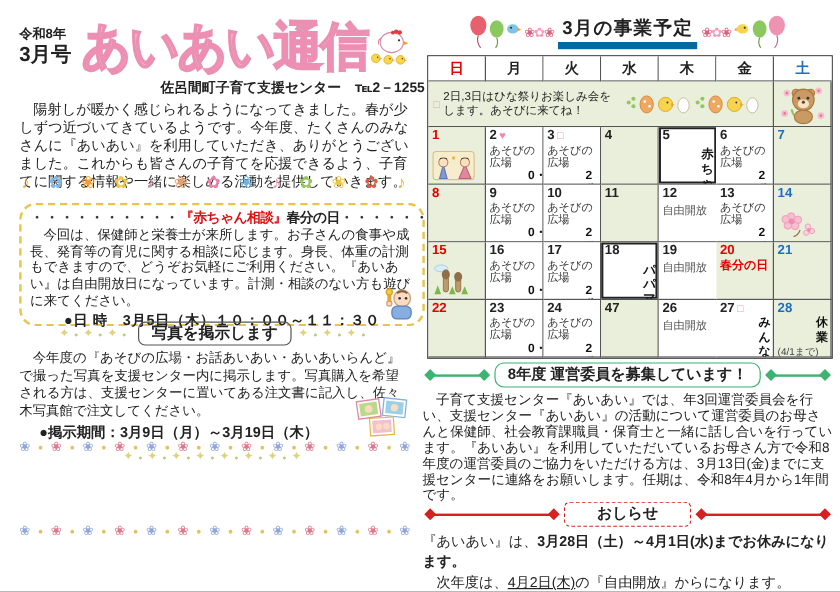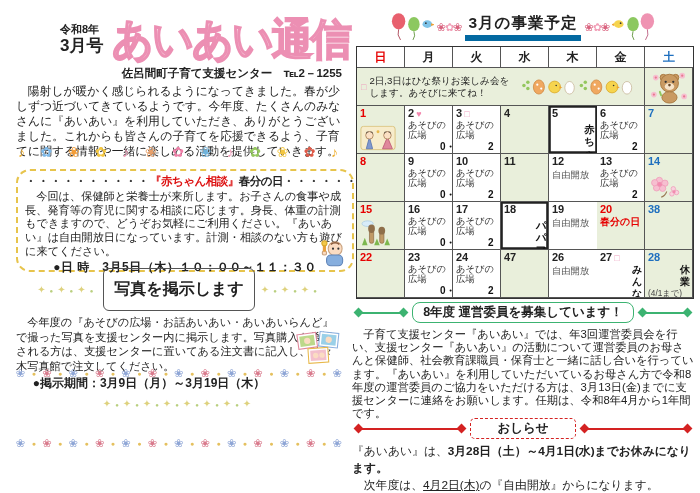--- a/index.html
+++ b/index.html
@@ -2,42 +2,42 @@
 <html><head>
 <meta charset="utf-8">
 <style>
   html,body{margin:0;padding:0;background:#888;}
   .page{position:relative;width:700px;height:493px;background:#fff;overflow:hidden;
         font-family:"Liberation Sans","DejaVu Sans",sans-serif;color:#222;}
   .abs{position:absolute;}
   b,strong{font-weight:bold;}
   
   .masthead{top:10px;left:16px;width:326px;height:58px;display:flex;align-items:center;}
-  .issue-block{width:52px;flex:none;line-height:1.15;margin-left:44px;}
+  .issue-block{width:52px;flex:none;line-height:1.15;}
   .era{font-size:11px;font-weight:bold;}
   .issue{font-size:17px;font-weight:bold;}
   .paper-title{flex:1;font-size:41px;font-weight:bold;letter-spacing:-2px;
       color:#fad2e0;-webkit-text-stroke:1.6px #ec8fb3;text-stroke:1.6px #ec8fb3;
       white-space:nowrap;transform:scaleY(1.05);}
-  .subtitle{top:66px;left:16px;width:326px;text-align:right;font-size:11.5px;font-weight:bold;}
+  .subtitle{top:66px;left:28px;width:326px;text-align:right;font-size:11.5px;font-weight:bold;}
   .intro{top:84px;left:16px;width:328px;font-size:11.8px;line-height:1.27;margin:0;}
   .deco-row{top:145px;left:18px;width:320px;display:flex;justify-content:space-between;align-items:center;}
   .dicon{font-size:14px;line-height:1;}
   .consult-box{top:169px;left:16px;width:320px;height:94px;border:2px dashed #e7c44c;border-radius:14px;
       padding:3px 7px 2px 7px;background:#fff;}
   .c-title{font-size:11.5px;font-weight:bold;text-align:center;white-space:nowrap;letter-spacing:-.5px;}
   .c-title .red{color:#dd1111;}
   .c-title .dots{color:#333;letter-spacing:1px;}
   .consult-box p{margin:1px 0 0 0;font-size:11.2px;line-height:1.22;}
   .c-date{font-size:12px;font-weight:bold;text-align:center;margin-top:1px;letter-spacing:.5px;}
   .baby-svg{position:absolute;right:4px;bottom:1px;}
   .photo-section{top:268px;left:16px;width:326px;}
   .sp-row{display:flex;align-items:center;justify-content:center;gap:6px;}
   .sparkle{letter-spacing:4px;font-size:10px;white-space:nowrap;}
-  .photo-title-box{border:1.3px solid #555;border-radius:6px;padding:10px 10px;font-size:16px;font-weight:bold;white-space:nowrap;}
+  .photo-title-box{border:1.3px solid #555;border-radius:6px;padding:0 10px;font-size:13px;font-weight:bold;white-space:nowrap;}
   .photo-section p{margin:4px 0 0 0;font-size:11.2px;line-height:1.3;width:326px;}
   .p-period{font-size:12px;font-weight:bold;text-align:center;margin-top:2px;margin-right:60px;}
   .photos-svg{position:absolute;right:0;top:62px;}
   .sparkle-full{margin-top:6px;text-align:center;}
   .flower-border{left:16px;width:326px;display:flex;justify-content:space-between;align-items:center;}
   .fb1{top:368px;} .fb2{top:438px;}
   .fl{font-size:11px;line-height:1;}
   .fdot{font-size:7px;line-height:1;}
   .gather{top:382px;left:16px;width:328px;font-size:11.8px;line-height:1.27;}
   .gather p{margin:0;}
@@ -477,21 +477,21 @@
       </div>
       <div class="cell ">
         <div class="dnum"><span>19</span></div>
         <div class="ev free">自由開放</div>
       </div>
       <div class="cell holiday">
         <div class="dnum"><span class="red">20</span></div>
         <div class="hol">春分の日</div>
       </div>
       <div class="cell sat">
-        <div class="dnum"><span class="blue">38</span></div>
+        <div class="dnum"><span class="blue">21</span></div>
       </div>
       <div class="cell sun">
         <div class="dnum"><span class="red">22</span></div>
       </div>
       <div class="cell ">
         <div class="dnum"><span>23</span></div>
         <div class="ev">あそびの広場</div>
         <div class="st">0・1歳</div>
       </div>
       <div class="cell ">

